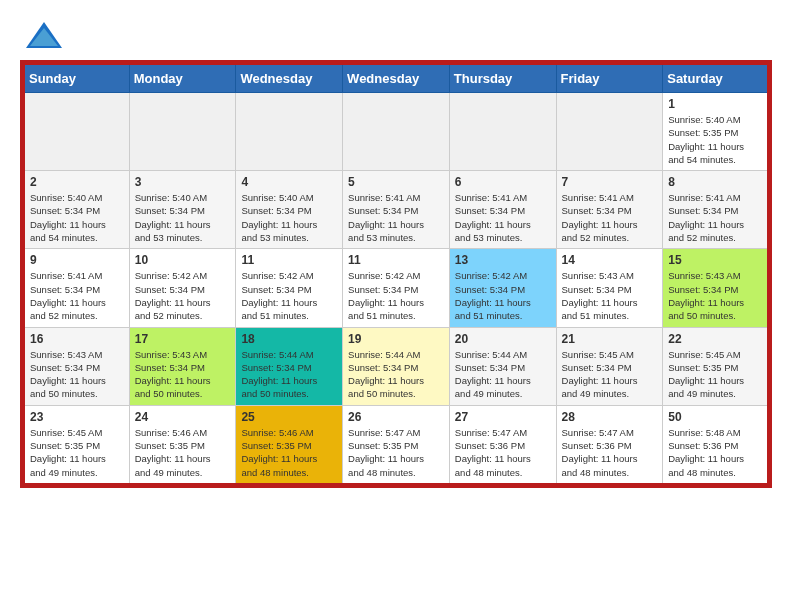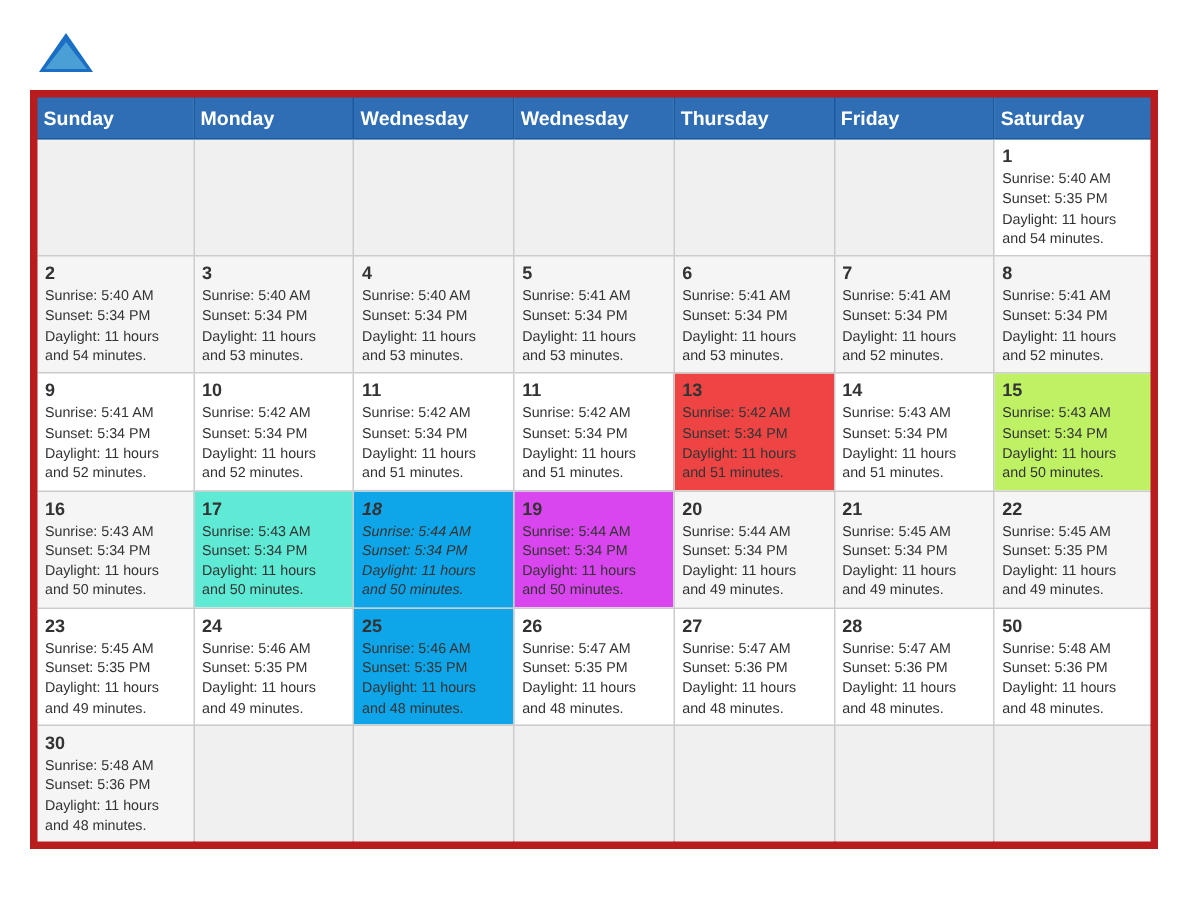--- a/index.html
+++ b/index.html
@@ -209,21 +209,21 @@
 Daylight: 11 hours
 and 51 minutes.</div>
         </td>
         <td style="background-color: rgb(255, 255, 255);">
           <span class="day-number">11</span>
           <div class="day-info" style="white-space: pre-line;">Sunrise: 5:42 AM
 Sunset: 5:34 PM
 Daylight: 11 hours
 and 51 minutes.</div>
         </td>
-        <td style="background-color: #ef4444;">
+        <td style="background-color: #7dd3fc;">
           <span class="day-number">13</span>
           <div class="day-info" style="white-space: pre-line;">Sunrise: 5:42 AM
 Sunset: 5:34 PM
 Daylight: 11 hours
 and 51 minutes.</div>
         </td>
         <td style="background-color: rgb(255, 255, 255);">
           <span class="day-number">14</span>
           <div class="day-info" style="white-space: pre-line;">Sunrise: 5:43 AM
 Sunset: 5:34 PM
@@ -239,35 +239,35 @@
         </td>
       </tr>
       <tr>
         <td style="background-color: rgb(245, 245, 245);">
           <span class="day-number">16</span>
           <div class="day-info" style="white-space: pre-line;">Sunrise: 5:43 AM
 Sunset: 5:34 PM
 Daylight: 11 hours
 and 50 minutes.</div>
         </td>
-        <td style="background-color: #5eead4;">
+        <td style="background-color: #bef264;">
           <span class="day-number">17</span>
           <div class="day-info" style="white-space: pre-line;">Sunrise: 5:43 AM
 Sunset: 5:34 PM
 Daylight: 11 hours
 and 50 minutes.</div>
         </td>
-        <td style="background-color: #0ea5e9; font-style: italic;">
+        <td style="background-color: #14b8a6;">
           <span class="day-number">18</span>
           <div class="day-info" style="white-space: pre-line;">Sunrise: 5:44 AM
 Sunset: 5:34 PM
 Daylight: 11 hours
 and 50 minutes.</div>
         </td>
-        <td style="background-color: #d946ef;">
+        <td style="background-color: #fef9c3;">
           <span class="day-number">19</span>
           <div class="day-info" style="white-space: pre-line;">Sunrise: 5:44 AM
 Sunset: 5:34 PM
 Daylight: 11 hours
 and 50 minutes.</div>
         </td>
         <td style="background-color: rgb(245, 245, 245);">
           <span class="day-number">20</span>
           <div class="day-info" style="white-space: pre-line;">Sunrise: 5:44 AM
 Sunset: 5:34 PM
@@ -297,21 +297,21 @@
 Daylight: 11 hours
 and 49 minutes.</div>
         </td>
         <td style="background-color: rgb(255, 255, 255);">
           <span class="day-number">24</span>
           <div class="day-info" style="white-space: pre-line;">Sunrise: 5:46 AM
 Sunset: 5:35 PM
 Daylight: 11 hours
 and 49 minutes.</div>
         </td>
-        <td style="background-color: #0ea5e9;">
+        <td style="background-color: #eab308;">
           <span class="day-number">25</span>
           <div class="day-info" style="white-space: pre-line;">Sunrise: 5:46 AM
 Sunset: 5:35 PM
 Daylight: 11 hours
 and 48 minutes.</div>
         </td>
         <td style="background-color: rgb(255, 255, 255);">
           <span class="day-number">26</span>
           <div class="day-info" style="white-space: pre-line;">Sunrise: 5:47 AM
 Sunset: 5:35 PM
@@ -332,30 +332,15 @@
 Daylight: 11 hours
 and 48 minutes.</div>
         </td>
         <td style="background-color: rgb(255, 255, 255);">
           <span class="day-number">50</span>
           <div class="day-info" style="white-space: pre-line;">Sunrise: 5:48 AM
 Sunset: 5:36 PM
 Daylight: 11 hours
 and 48 minutes.</div>
         </td>
-      </tr>
-      <tr>
-        <td style="background-color: rgb(245, 245, 245);">
-          <span class="day-number">30</span>
-          <div class="day-info" style="white-space: pre-line;">Sunrise: 5:48 AM
-Sunset: 5:36 PM
-Daylight: 11 hours
-and 48 minutes.</div>
-        </td>
-        <td class="empty-cell"></td>
-        <td class="empty-cell"></td>
-        <td class="empty-cell"></td>
-        <td class="empty-cell"></td>
-        <td class="empty-cell"></td>
-        <td class="empty-cell"></td>
       </tr>
     </tbody>
 </table>
 
 </body></html>

